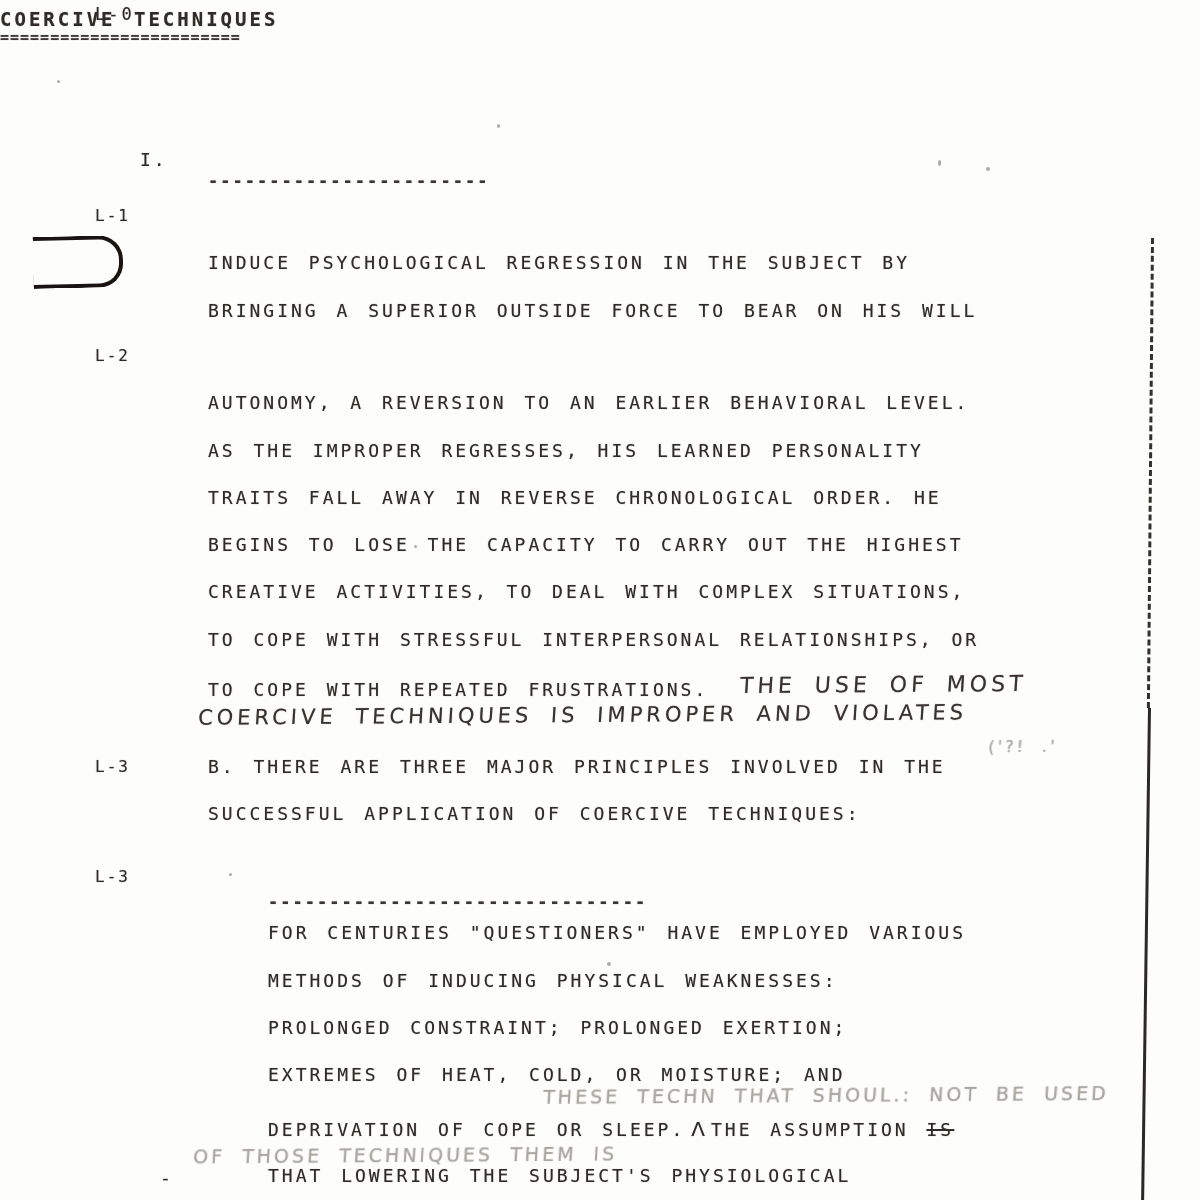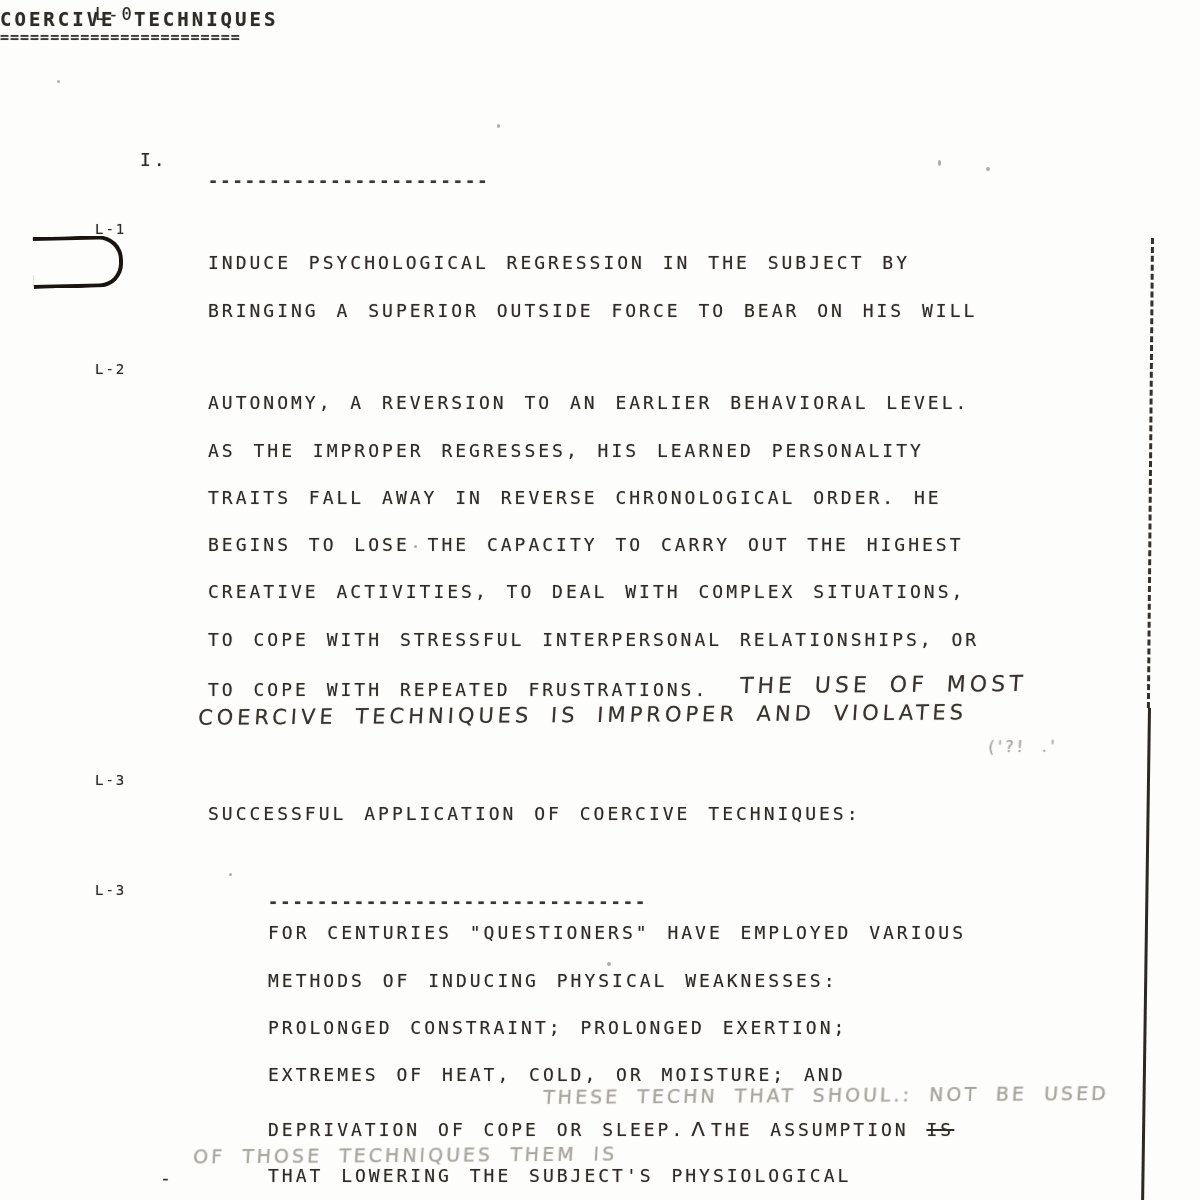--- a/index.html
+++ b/index.html
@@ -16,21 +16,21 @@
     color:#2f2b27;white-space:nowrap;
     text-shadow:0 0 1px rgba(47,43,39,.45);
   }
   .page-label{position:absolute;left:95px;top:4px;font-size:17px;}
   .title-wrap{position:absolute;left:0;top:8px;width:1200px;text-align:left;}
   .title{font-size:19px;letter-spacing:3px;font-weight:bold;display:block;}
   .title-underline{display:block;font-size:15px;font-weight:bold;letter-spacing:1px;margin-top:-2px;color:#3a3632;}
   .content{position:absolute;left:208px;top:0;width:992px;}
   .row{position:absolute;left:0;height:32px;}
   .row.indent{left:60px;}
-  .mlabel{position:absolute;left:-113px;top:16px;font-size:14px;letter-spacing:2px;}
+  .mlabel{position:absolute;left:-113px;top:1px;font-size:16px;letter-spacing:2px;}
   .mlabel.deep{left:-173px;}
   .numeral{position:absolute;left:-68px;top:1px;}
   .uline{font-weight:bold;letter-spacing:2px;font-size:17px;color:#3a3632;}
   .strike{text-decoration:line-through;text-decoration-thickness:2px;text-align:center;}
   
   .hw{
     font-family:"DejaVu Sans", sans-serif;
     font-size:21px;letter-spacing:4px;word-spacing:8px;
     color:#38332e;white-space:nowrap;
     transform:skewX(-4deg) rotate(-.4deg);
@@ -119,20 +119,21 @@
     </div>
     <div class="row typed" style="top:676px">
       <span>TO COPE WITH REPEATED FRUSTRATIONS.</span><span class="hw inline">THE USE OF MOST</span>
     </div>
 
     <div class="row hw" style="top:703px;left:-10px">COERCIVE TECHNIQUES IS IMPROPER AND VIOLATES</div>
     <div class="row hw faint" style="top:737px;left:780px;font-size:16px">('?! .'</div>
 
     <div class="row typed" style="top:756px">
       <span class="mlabel">L-3</span>
+      <span>B.   THERE ARE THREE MAJOR PRINCIPLES INVOLVED IN THE</span>
     </div>
     <div class="row typed" style="top:803px">
       <span>SUCCESSFUL APPLICATION OF COERCIVE TECHNIQUES:</span>
     </div>
 
     <div class="row typed indent" style="top:866px">
       <span class="mlabel deep">L-3</span>
     </div>
     <div class="row typed indent uline" style="top:892px">-------------------------------</div>
 

